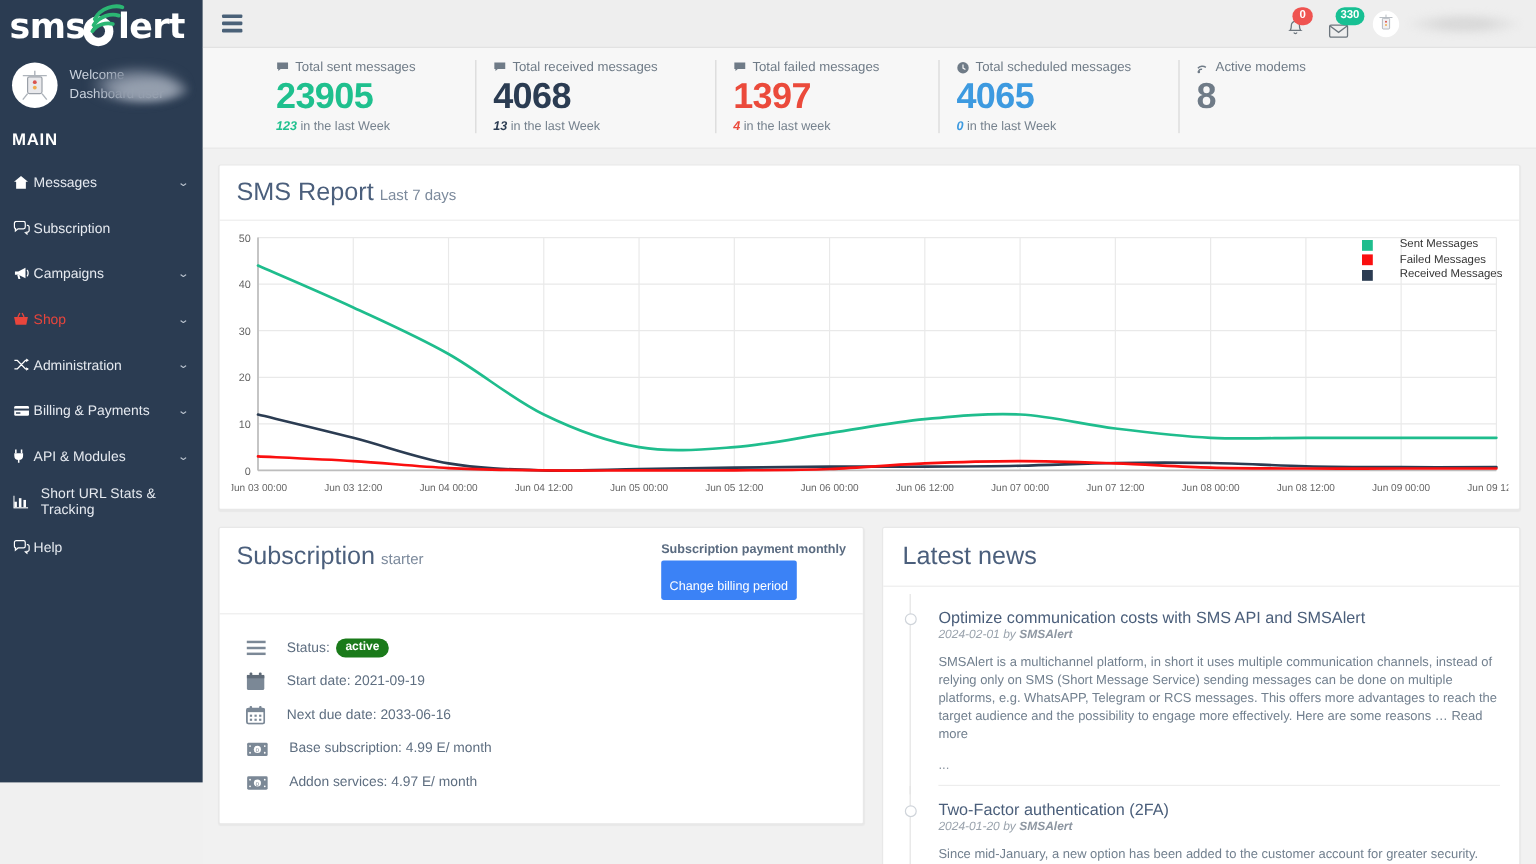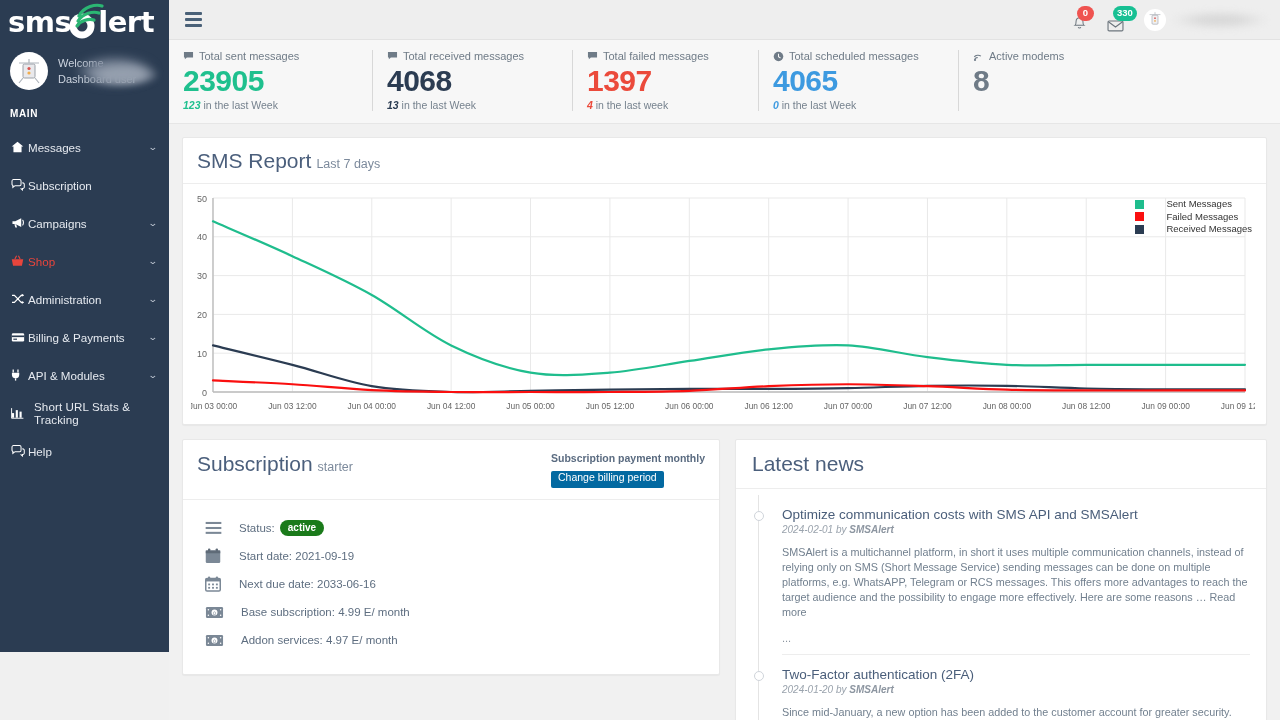--- a/index.html
+++ b/index.html
@@ -50,21 +50,21 @@
     pointer-events: none;
   }
   .blur-mask2 {
     position: absolute; left: 30px; top: 9px; width: 70px; height: 22px;
     background: radial-gradient(ellipse at center, rgba(150,160,175,0.95) 40%, rgba(80,95,115,0.0) 75%);
     filter: blur(3px);
     pointer-events: none;
   }
 
   .sec-title {
-    font-size: 10px; font-weight: 700; letter-spacing: 0.6px;
+    font-size: 14px; font-weight: 700; letter-spacing: 0.6px;
     color: #ffffff; padding: 8px 0 9px 10px;
   }
   .nav-item {
     display: flex; align-items: center;
     height: 38px; padding: 0 12px 0 11px;
     font-size: 11.6px; color: #e6eaf0; cursor: pointer;
     position: relative;
   }
   .nav-item .ico { width: 17px; flex: 0 0 17px; font-size: 11px; display:inline-block; }
   .nav-item .ico svg { display: block; }
@@ -122,61 +122,61 @@
   .stat .val { font-size: 30px; font-weight: 700; line-height: 36px; letter-spacing: -0.5px; margin-top: 1px;}
   .stat .sub { font-size: 10.5px; color: #76828e; }
   .stat .sub em { font-style: italic; font-weight: 600; }
 
   .c-green { color: #1fc08e; }
   .c-dark  { color: #2b3c52; }
   .c-red   { color: #eb4a3b; }
   .c-blue  { color: #3d9ae0; }
   .c-gray  { color: #6f7b87; }
 
-  .stat1 { width: 180px; }
-  .stat2 { width: 200px; margin-left: 23px; }
+  .stat1 { width: 180px; margin-left: 47px; }
+  .stat2 { width: 200px; }
   .stat3 { width: 186px; }
   .stat4 { width: 200px; }
   .stat5 { width: 140px; }
 
   
   .card {
     background: #fff; border: 1px solid #e8e8e8; border-radius: 2px;
     box-shadow: 0 1px 1px rgba(0,0,0,.04);
   }
   .card-head {
     padding: 11px 14px 10px 14px; border-bottom: 1px solid #ededed;
     display: flex; align-items: baseline; justify-content: space-between;
   }
   .card-title { font-size: 21px; color: #4b5f7c; font-weight: 400; }
   .card-title .muted { font-size: 12.5px; color: #7c8a9c; margin-left: 5px; }
 
-  .report-card { margin: 13px 13px 0 13px; }
+  .report-card { margin: 13px 13px 0 13px; text-align: center; }
   .chart-wrap { position: relative; height: 240px; padding: 6px 8px 0 8px; }
 
   .chart-legend {
     position: absolute; right: 14px; top: 14px;
     font-size: 9.5px; color: #333; line-height: 12.5px;
   }
   .chart-legend .row { display: flex; align-items: center; gap: 22px; }
   .chart-legend .sw { width: 9px; height: 9px; display: inline-block; }
 
   
   .bottom { display: flex; gap: 15px; margin: 14px 13px 0 13px; align-items: flex-start; }
   .sub-card { width: 538px; }
   .news-card { flex: 1; }
 
   .sub-head { padding: 12px 14px 11px 14px; border-bottom: 1px solid #ededed; display:flex; justify-content: space-between; align-items: flex-start; }
   .sub-head .left { font-size: 21px; color: #4b5f7c; }
   .sub-head .left .muted { font-size: 12.5px; color: #7c8a9c; margin-left: 5px; }
   .sub-head .right { text-align: left; }
   .sub-pay-label { font-size: 10.5px; font-weight: 700; color: #5a6b80; display:block; margin-bottom: 3px;}
   .btn-billing {
-    background: #0369a1; color: #fff; border: none;
-    font-size: 10.5px; padding: 0 7px 5px 7px; border-radius: 2px; cursor: pointer;
+    background: #3b82f6; color: #fff; border: none;
+    font-size: 10.5px; padding: 16px 7px 5px 7px; border-radius: 2px; cursor: pointer;
     font-family: "Liberation Sans", sans-serif;
   }
   .sub-body { padding: 14px 0 20px 0; }
   .sub-row { display: flex; align-items: center; height: 28px; padding-left: 22px; font-size: 11.5px; color: #5e6e80; }
   .sub-row .ic { width: 34px; flex: 0 0 34px; display: flex; align-items: center; color: #7b8896; }
   .pill-active {
     background: #1a7a1a; color: #fff; font-size: 10px; font-weight: 700;
     border-radius: 9px; padding: 2px 8px 3px 8px; margin-left: 5px;
   }
 

